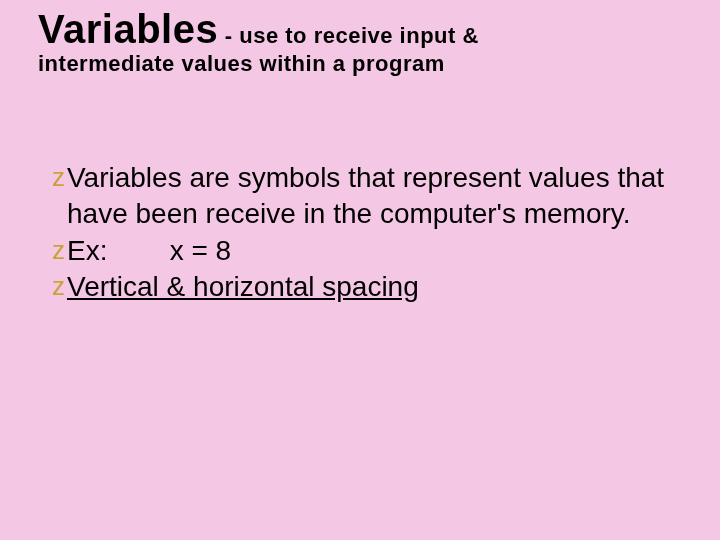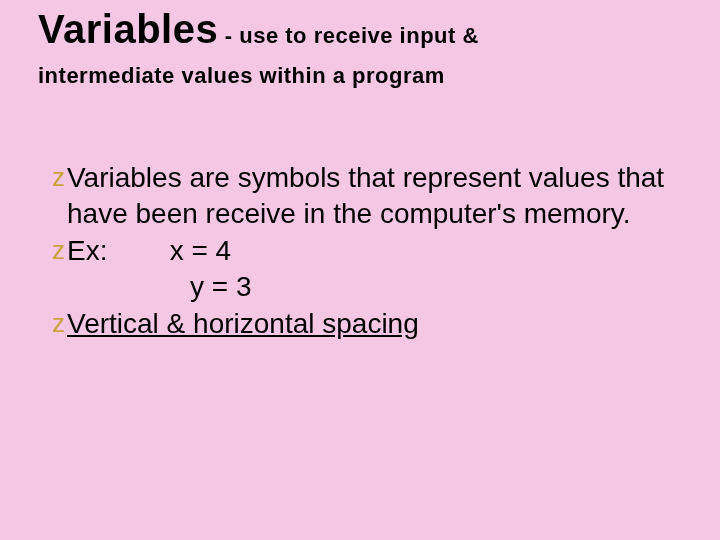--- a/index.html
+++ b/index.html
@@ -31,21 +31,21 @@
     font-size: 40px;
     font-weight: 900;
   }
   .title-rest {
     font-size: 22px;
     font-weight: 900;
   }
   .title-line2 {
     font-size: 22px;
     font-weight: 900;
-    margin-top: 14px;
+    margin-top: 2px;
   }
   .body {
     position: absolute;
     left: 52px;
     top: 160px;
     width: 620px;
     font-family: Tahoma, Verdana, sans-serif;
     font-size: 28px;
     line-height: 1.3;
   }
@@ -87,27 +87,24 @@
   <div class="body">
 
     <div class="bullet-row">
       <span class="z">z</span>
       <span class="bt">Variables are symbols that represent values that have been receive in the computer's memory.</span>
     </div>
 
     <div class="bullet-row">
       <span class="z">z</span>
       <span class="bt">
-        <span>Ex:</span>&nbsp;&nbsp;&nbsp;&nbsp;&nbsp;&nbsp;&nbsp;&nbsp;<span>x = 4</span>
+        <span>Ex:</span>&nbsp;&nbsp;&nbsp;&nbsp;&nbsp;&nbsp;&nbsp;&nbsp;<span>x = 8</span>
       </span>
     </div>
 
-    <div class="indent">
-      <span>y = 3</span>
-    </div>
 
 
     <div class="bullet-row">
       <span class="z">z</span>
       <span class="bt underlined">Vertical &amp; horizontal spacing</span>
     </div>
 
   </div>
 
 </div>

